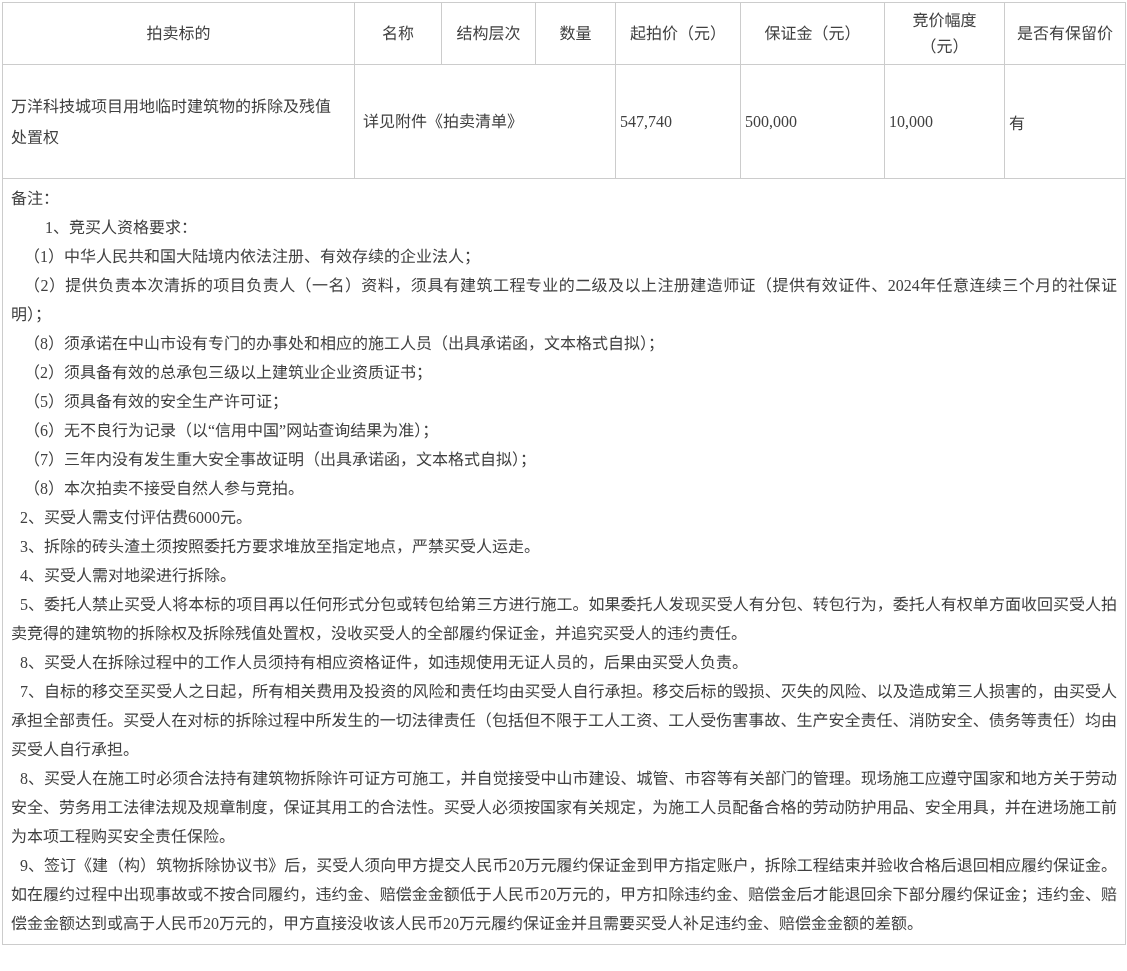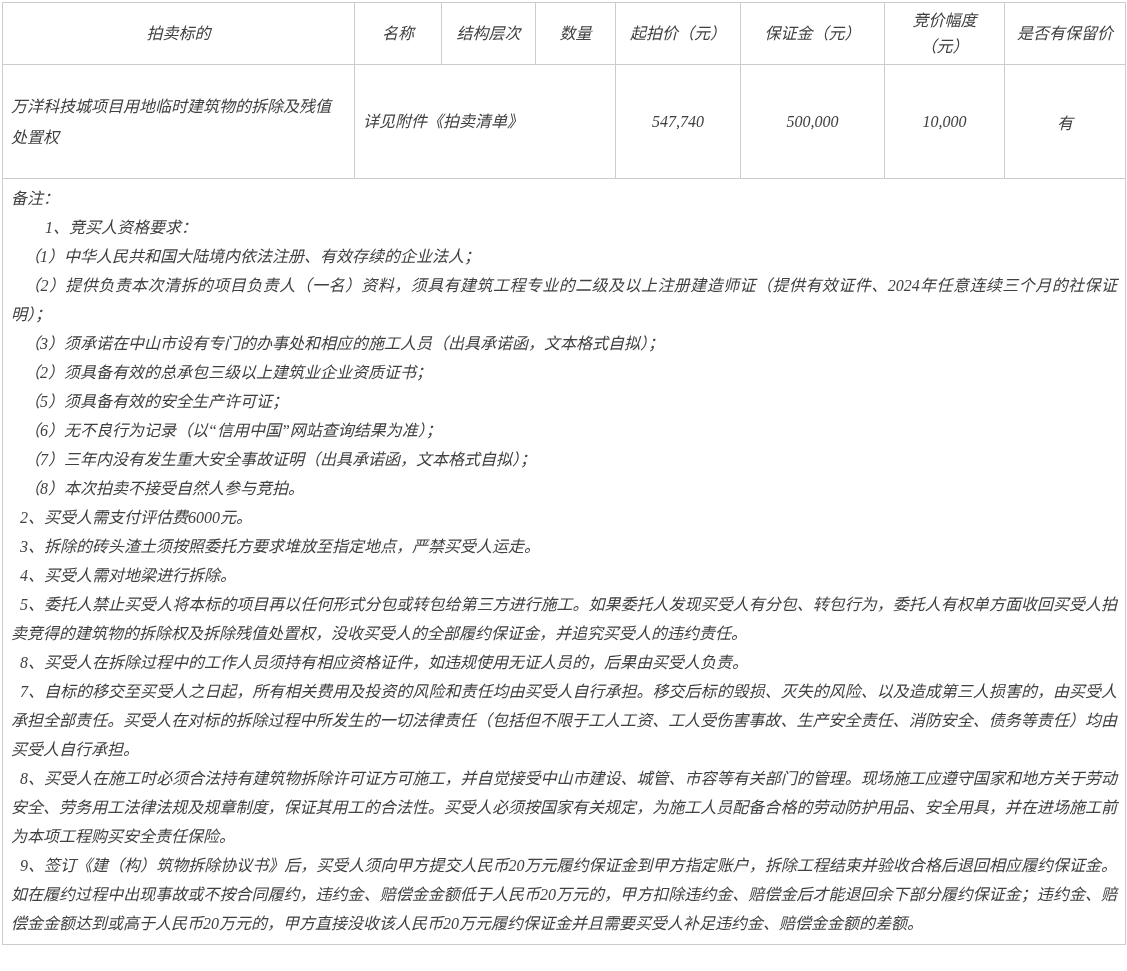--- a/index.html
+++ b/index.html
@@ -12,21 +12,20 @@
     height: 971px;
     box-sizing: border-box;
     padding: 2px;
     font-family: "Liberation Serif", "DejaVu Serif", serif;
     color: #404040;
   }
   table.auction {
     border-collapse: collapse;
     table-layout: fixed;
     width: 1123px;
-    font-style: italic;
   }
   table.auction th,
   table.auction td {
     border: 1px solid #cccccc;
     font-size: 16px;
     font-weight: normal;
     box-sizing: border-box;
     background: #ffffff;
   }
   thead th {
@@ -39,21 +38,20 @@
   tr.data-row td {
     height: 114px;
     vertical-align: middle;
   }
   td.cell-left {
     text-align: left;
     padding: 6px 8px;
     line-height: 31px;
   }
   td.cell-center {
-    text-align: center;
     padding: 0 4px;
   }
   td.notes-cell {
     vertical-align: top;
     padding: 5px 8px 6px 8px;
   }
   .notes-cell p {
     margin: 0;
     line-height: 29px;
     font-size: 16px;
@@ -101,21 +99,21 @@
       <td class="cell-center">500,000</td>
       <td class="cell-center">10,000</td>
       <td class="cell-center">有</td>
     </tr>
     <tr>
       <td class="notes-cell" colspan="8">
         <p>备注：</p>
         <p class="indent-lg">1、竞买人资格要求：</p>
         <p class="indent-md">（1）中华人民共和国大陆境内依法注册、有效存续的企业法人；</p>
         <p class="indent-md">（2）提供负责本次清拆的项目负责人（一名）资料，须具有建筑工程专业的二级及以上注册建造师证（提供有效证件、2024年任意连续三个月的社保证明）；</p>
-        <p class="indent-md">（3）须承诺在中山市设有专门的办事处和相应的施工人员（出具承诺函，文本格式自拟）；</p>
+        <p class="indent-md">（8）须承诺在中山市设有专门的办事处和相应的施工人员（出具承诺函，文本格式自拟）；</p>
         <p class="indent-md">（2）须具备有效的总承包三级以上建筑业企业资质证书；</p>
         <p class="indent-md">（5）须具备有效的安全生产许可证；</p>
         <p class="indent-md">（6）无不良行为记录（以“信用中国”网站查询结果为准）；</p>
         <p class="indent-md">（7）三年内没有发生重大安全事故证明（出具承诺函，文本格式自拟）；</p>
         <p class="indent-md">（8）本次拍卖不接受自然人参与竞拍。</p>
         <p class="indent-sm">2、买受人需支付评估费6000元。</p>
         <p class="indent-sm">3、拆除的砖头渣土须按照委托方要求堆放至指定地点，严禁买受人运走。</p>
         <p class="indent-sm">4、买受人需对地梁进行拆除。</p>
         <p class="indent-sm">5、委托人禁止买受人将本标的项目再以任何形式分包或转包给第三方进行施工。如果委托人发现买受人有分包、转包行为，委托人有权单方面收回买受人拍卖竞得的建筑物的拆除权及拆除残值处置权，没收买受人的全部履约保证金，并追究买受人的违约责任。</p>
         <p class="indent-sm">8、买受人在拆除过程中的工作人员须持有相应资格证件，如违规使用无证人员的，后果由买受人负责。</p>

